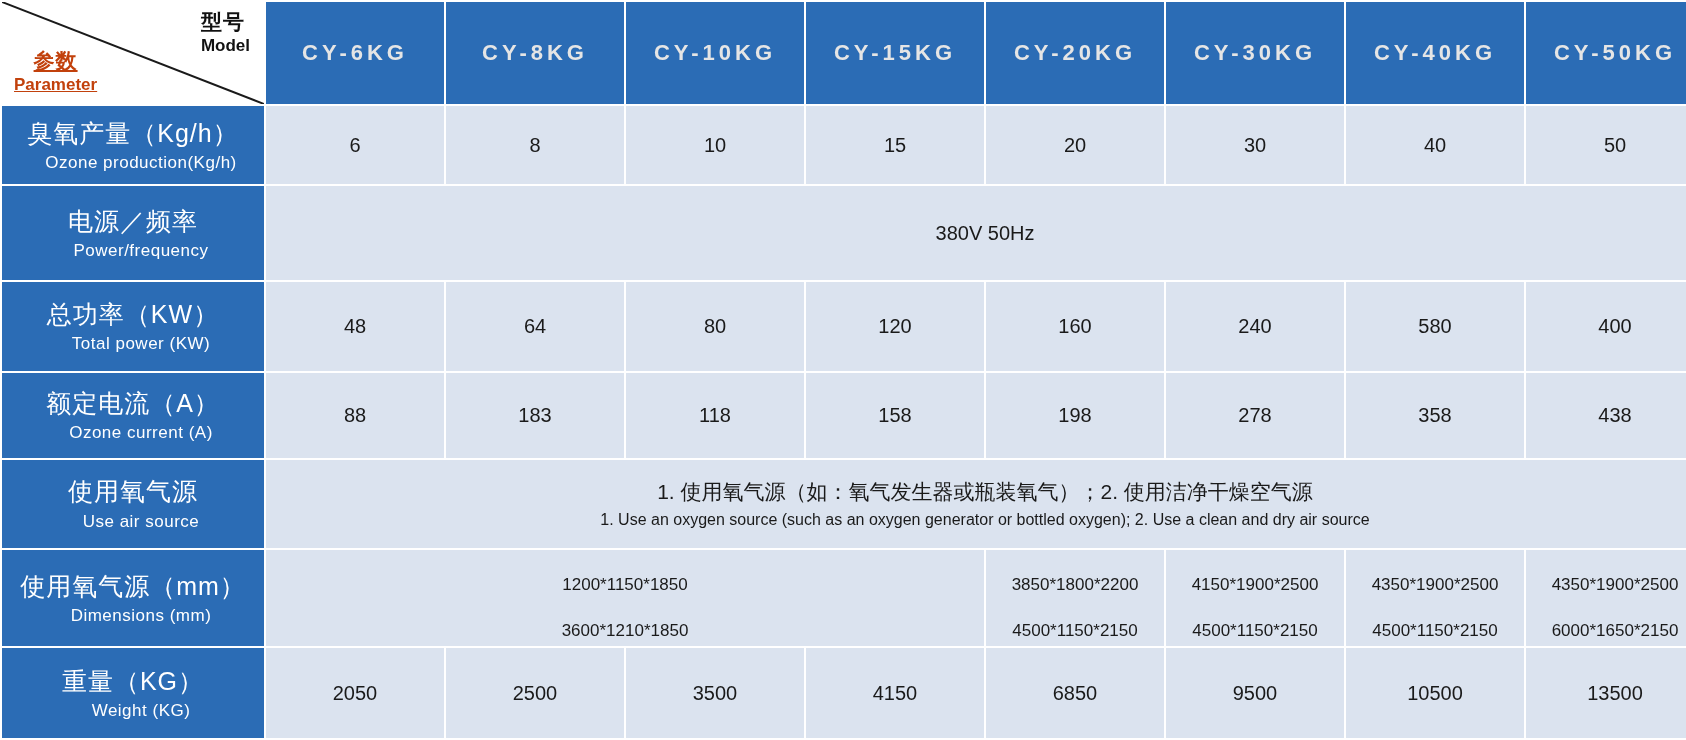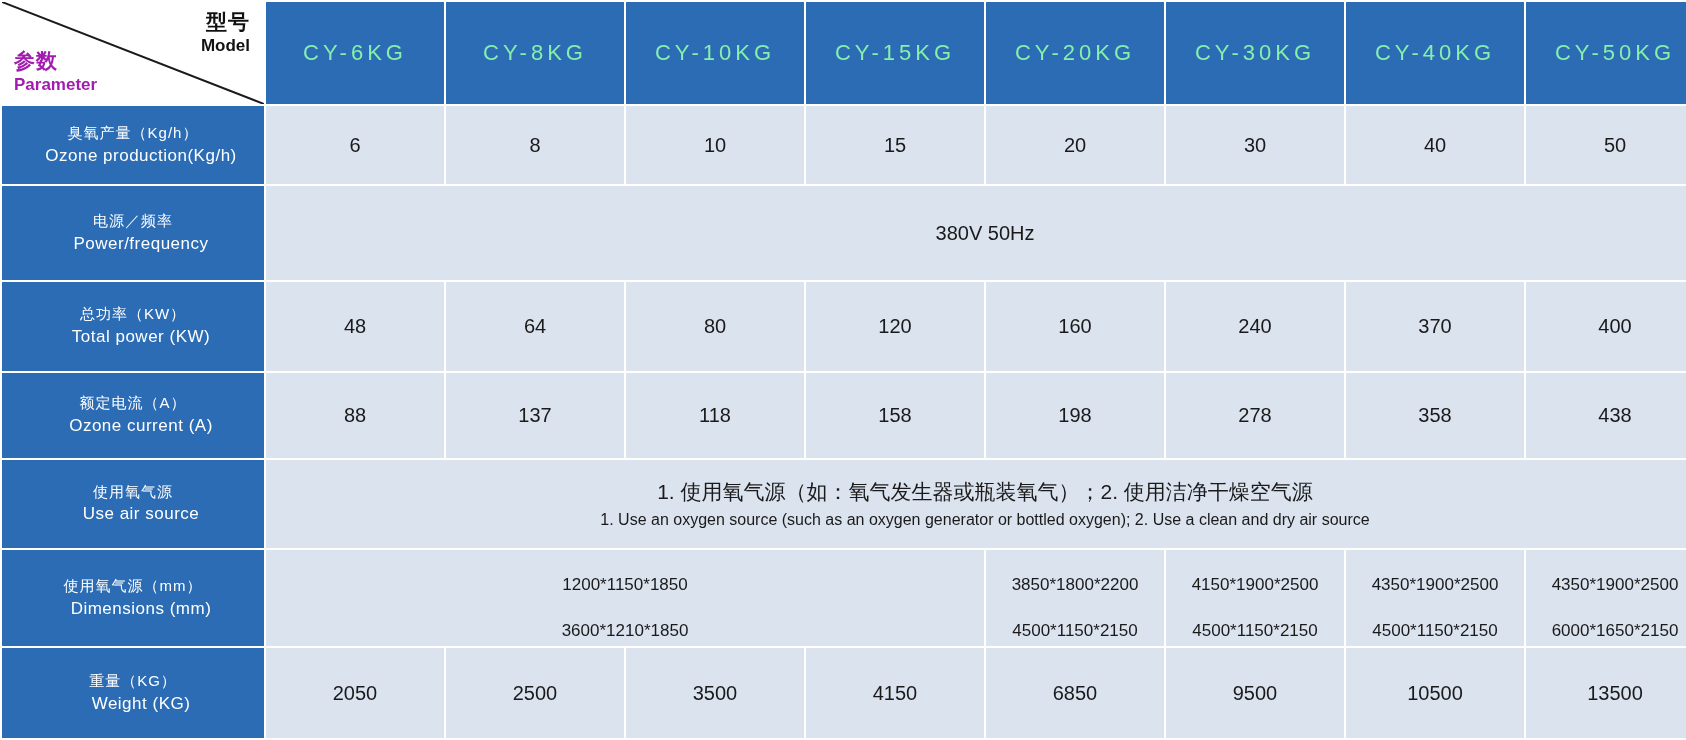--- a/index.html
+++ b/index.html
@@ -29,21 +29,21 @@
   }
   
   .param-cell {
     background: #2b6cb5;
     color: #ffffff;
     width: 262px;
     line-height: 1.45;
     padding: 4px 6px;
   }
   .param-cn {
-    font-size: 15px;
+    font-size: 25px;
     letter-spacing: 1px;
     white-space: nowrap;
   }
   .param-en {
     font-size: 17px;
     letter-spacing: 0.5px;
     white-space: nowrap;
     margin-left: 16px;
   }
   
@@ -63,46 +63,47 @@
     position: absolute;
     left: 0;
     top: 0;
     width: 100%;
     height: 100%;
   }
   .corner-model {
     position: absolute;
     right: 14px;
     top: 6px;
-    text-align: right;
+    text-align: left;
     color: #111111;
     line-height: 1.3;
   }
   .corner-param {
     position: absolute;
     left: 12px;
     bottom: 8px;
-    text-align: left;
-    color: #a21caf;
+    text-align: center;
+    color: #c2410c;
     line-height: 1.3;
+    text-decoration: underline;
   }
   .corner-cn {
     font-size: 21px;
     letter-spacing: 1px;
   }
   .corner-en {
     font-size: 17px;
   }
   
   .model-head {
     background: #2b6cb5;
-    color: #86efac;
+    color: #e5e5e5;
     font-size: 22px;
     letter-spacing: 4px;
-    font-weight: normal;
+    font-weight: bold;
     height: 102px;
   }
   
   .val {
     background: #dbe3ef;
     color: #1a1a1a;
     font-size: 20px;
   }
   .val-sm {
     background: #dbe3ef;
@@ -200,31 +201,31 @@
       <td class="param-cell">
         <div class="param-cn">总功率（KW）</div>
         <div class="param-en">Total power (KW)</div>
       </td>
       <td class="val">48</td>
       <td class="val">64</td>
       <td class="val">80</td>
       <td class="val">120</td>
       <td class="val">160</td>
       <td class="val">240</td>
-      <td class="val">370</td>
+      <td class="val">580</td>
       <td class="val">400</td>
     </tr>
 
     <tr class="row-h4">
       <td class="param-cell">
         <div class="param-cn">额定电流（A）</div>
         <div class="param-en">Ozone current (A)</div>
       </td>
       <td class="val">88</td>
-      <td class="val">137</td>
+      <td class="val">183</td>
       <td class="val">118</td>
       <td class="val">158</td>
       <td class="val">198</td>
       <td class="val">278</td>
       <td class="val">358</td>
       <td class="val">438</td>
     </tr>
 
     <tr class="row-h5">
       <td class="param-cell">

